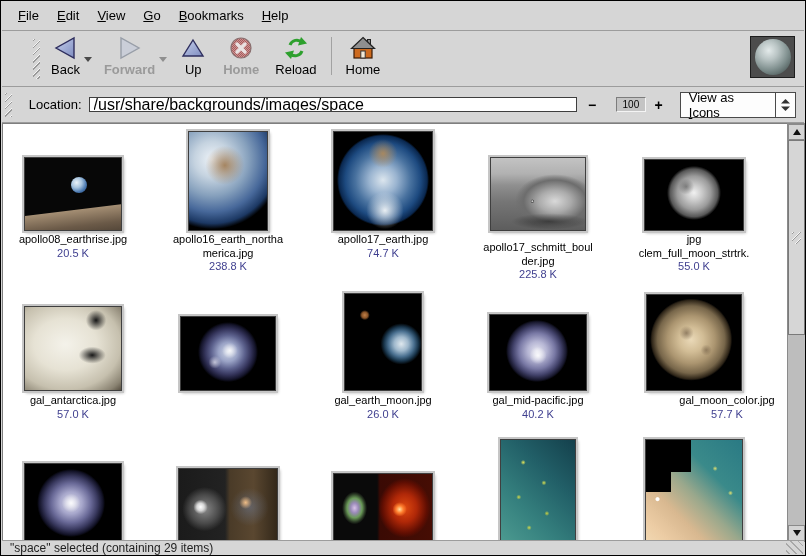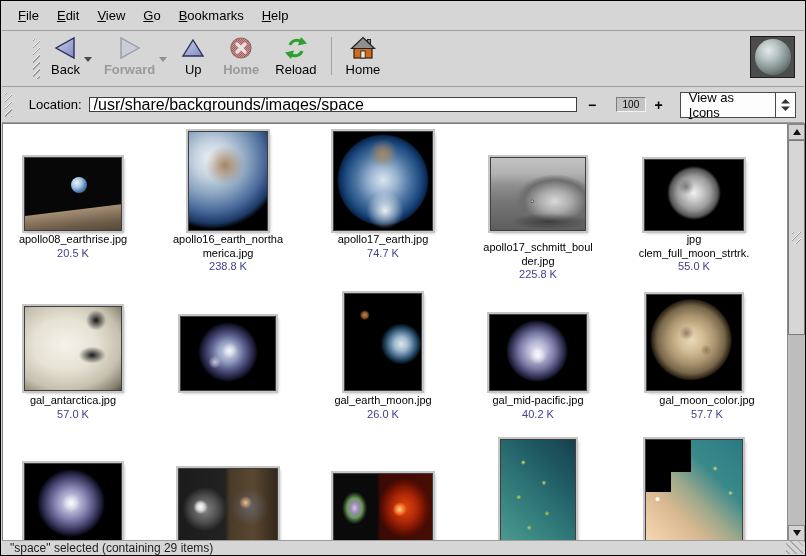--- a/index.html
+++ b/index.html
@@ -316,21 +316,21 @@
       <div class="fsize">26.0 K</div>
     </div>
 
     <div class="thumb t9" style="left:486px;top:190px;width:98px;height:77px"></div>
     <div class="flabel" style="left:463px;top:270px">
       <div class="fname">gal_mid-pacific.jpg</div>
       <div class="fsize">40.2 K</div>
     </div>
 
     <div class="thumb t10" style="left:643px;top:170px;width:96px;height:97px"></div>
-    <div class="flabel" style="left:632px;top:270px">
+    <div class="flabel" style="left:652px;top:270px">
       <div class="fname">gal_moon_color.jpg</div>
       <div class="fsize">57.7 K</div>
     </div>
 
     <div class="thumb t11" style="left:21px;top:339px;width:98px;height:80px"></div>
     <div class="thumb t12" style="left:175px;top:344px;width:100px;height:75px"></div>
     <div class="thumb t13" style="left:330px;top:349px;width:100px;height:70px"></div>
     <div class="thumb t14" style="left:497px;top:315px;width:76px;height:104px"></div>
     <div class="thumb t15" style="left:642px;top:315px;width:98px;height:104px"></div>
   </div>

